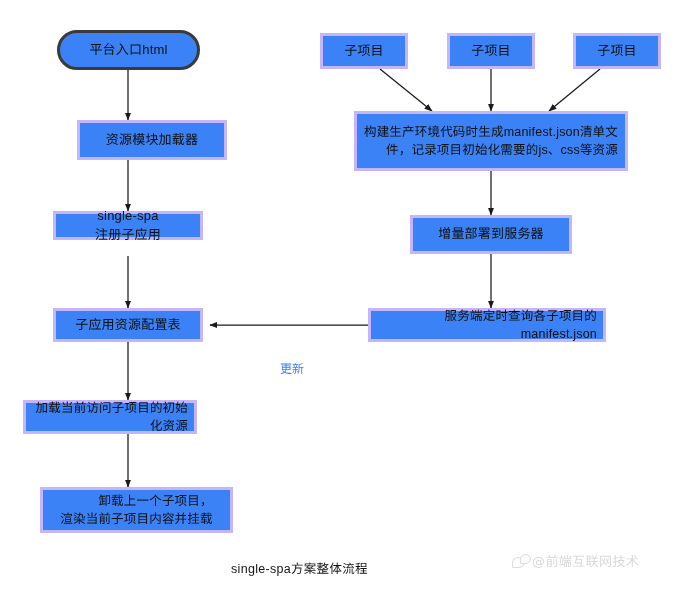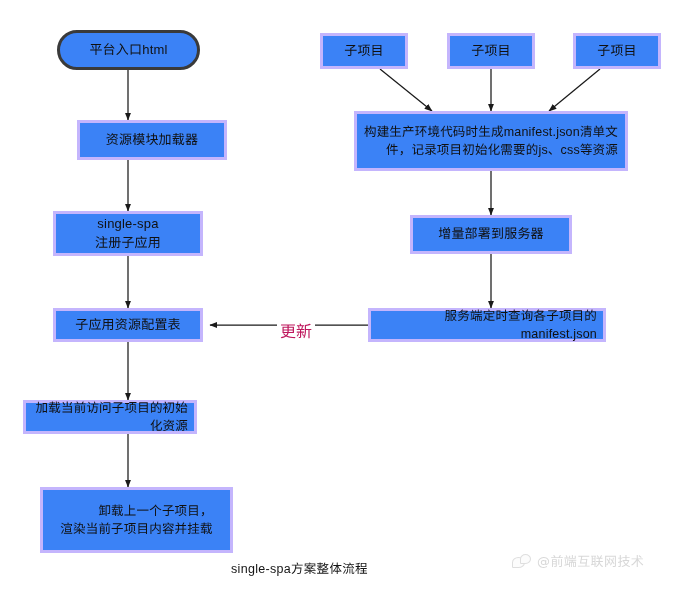--- a/index.html
+++ b/index.html
@@ -43,45 +43,45 @@
   }
   .node .label {
     display: block;
     padding: 0 6px;
     white-space: pre-line;
   }
   .node.wide .label { font-size: 12.5px; text-align: right; }
 
   .edge-label {
     position: absolute;
-    font-size: 16px;
+    font-size: 12px;
     background: #ffffff;
     padding: 0 3px;
-    color: #be185d;
+    color: #3b82f6;
     z-index: 4;
     white-space: nowrap;
+    margin-top: 41px;
   }
   .caption {
     position: absolute;
     font-size: 12.5px;
     color: #141414;
     letter-spacing: 0.3px;
     white-space: nowrap;
     z-index: 4;
   }
   .watermark {
     position: absolute;
     font-size: 13px;
     color: #c9c9c9;
     opacity: 0.72;
     letter-spacing: 0.4px;
     white-space: nowrap;
     display: flex;
     align-items: center;
-    gap: 5px;
     z-index: 5;
     font-family: "DejaVu Sans", sans-serif;
   }
   .watermark .wm-logo {
     display: inline-block;
     width: 20px;
     height: 16px;
     position: relative;
   }
   .watermark .wm-logo::before,
@@ -129,34 +129,34 @@
 </svg>
 
 <div class="node stadium" style="left:57px; top:30px; width:143px; height:40px;">
   <span class="label">平台入口html</span>
 </div>
 
 <div class="node" style="left:53px; top:120px; width:150px; height:40px;margin-left:24px;">
   <span class="label">资源模块加载器</span>
 </div>
 
-<div class="node" style="left:53px; top:211px; width:150px; height:45px;">
+<div class="node" style="left:53px; top:211px; width:150px; height:29px;">
   <span class="label">single-spa
 注册子应用</span>
 </div>
 
 <div class="node" style="left:53px; top:308px; width:150px; height:34px;">
   <span class="label">子应用资源配置表</span>
 </div>
 
 <div class="node wide" style="left:23px; top:400px; width:174px; height:34px;font-family:Liberation Serif, serif;">
   <span class="label">加载当前访问子项目的初始化资源</span>
 </div>
 
-<div class="node wide" style="left:40px; top:487px; width:193px; height:66px;">
+<div class="node wide" style="left:40px; top:487px; width:193px; height:46px;">
   <span class="label">卸载上一个子项目，
 渲染当前子项目内容并挂载</span>
 </div>
 
 <div class="node" style="left:320px; top:33px; width:88px; height:36px;">
   <span class="label">子项目</span>
 </div>
 
 <div class="node" style="left:447px; top:33px; width:88px; height:36px;">
   <span class="label">子项目</span>

